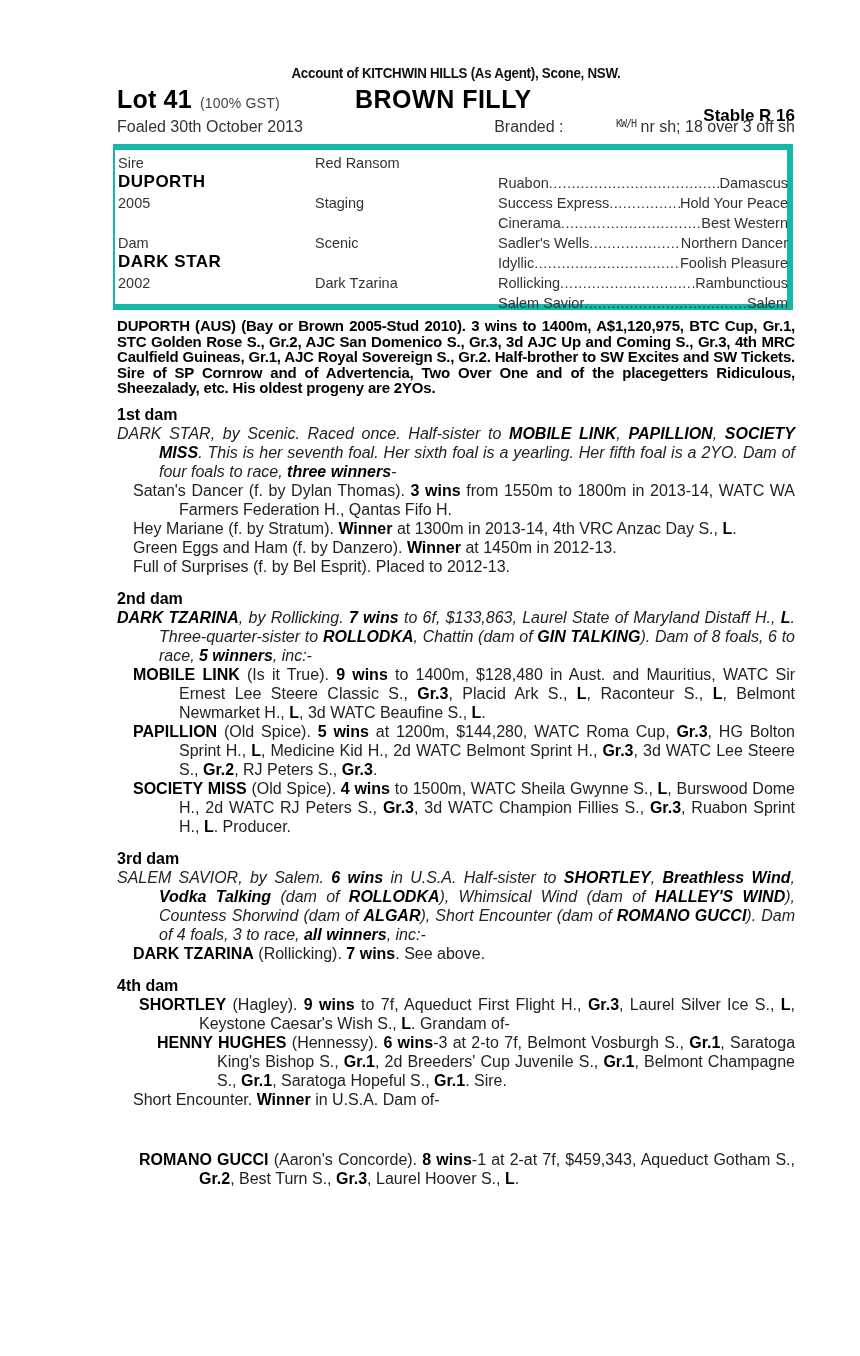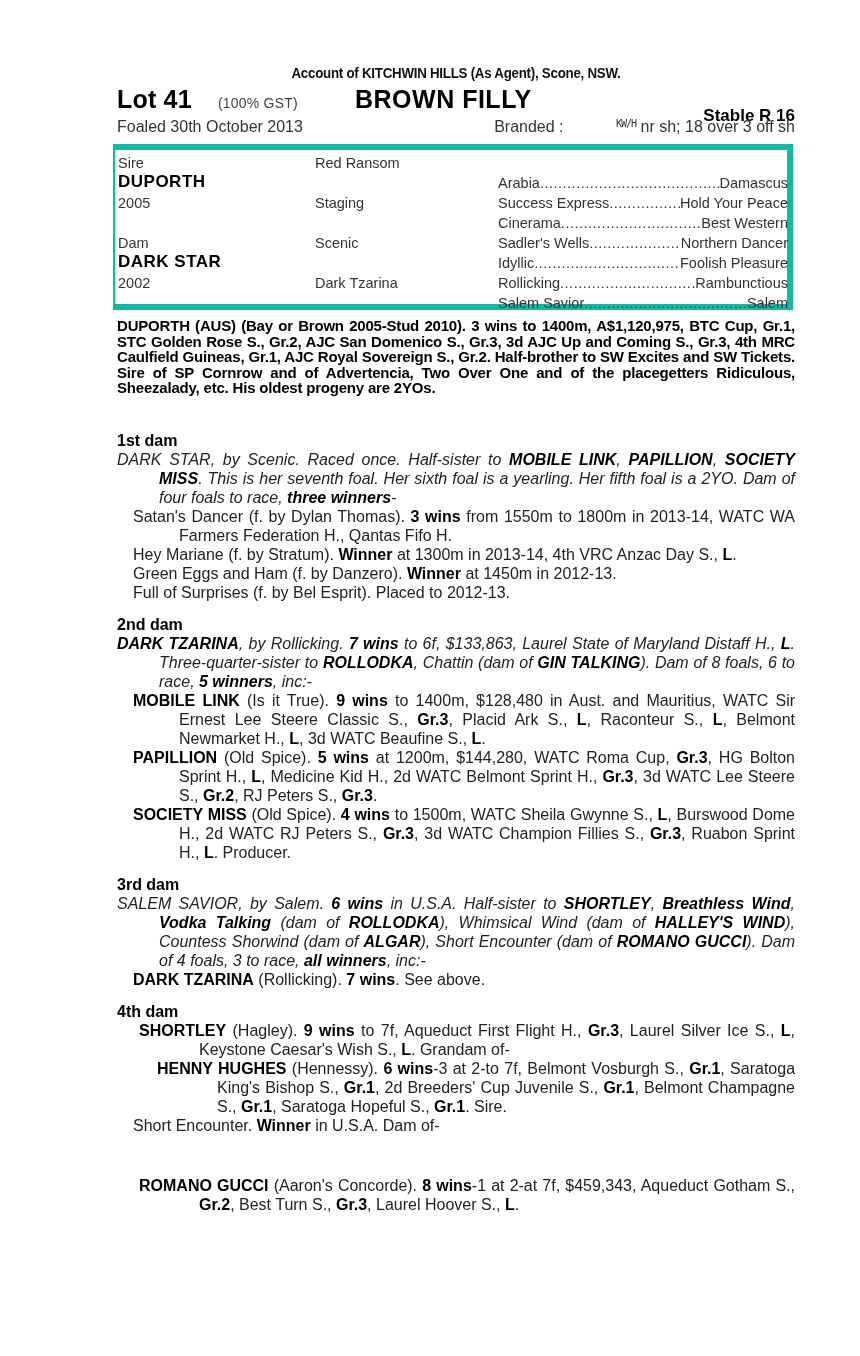--- a/index.html
+++ b/index.html
@@ -8,21 +8,21 @@
       font-family: "Liberation Sans", sans-serif; color: #1a1a1a;
     }
     .page { position: absolute; left: 117px; top: 62px; width: 678px; }
     .account {
       text-align: center; font-weight: bold; font-size: 15.5px;
       letter-spacing: -0.3px; transform: scaleX(0.86); transform-origin: center;
       margin-left: 0; height: 22px; line-height: 22px; color: #111;
     }
     .lotline { position: relative; height: 32px; }
     .lot { position: absolute; left: 0; top: 0; font-weight: bold; font-size: 25px; line-height: 30px; color: #000; letter-spacing: 0.2px; }
-    .lot .gst { font-weight: normal; font-size: 14px; color: #444; margin-left: 19px; }
+    .lot .gst { font-weight: normal; font-size: 14px; color: #444; margin-left: 1px; }
     .title { position: absolute; left: 238px; top: 0; font-weight: bold; font-size: 25px; line-height: 30px; color: #000; letter-spacing: 0.5px; }
     .stable { position: absolute; right: 0; top: 18px; font-weight: bold; font-size: 17px; line-height: 28px; color: #000; }
     .foaledline { position: relative; height: 28px; font-size: 16px; color: #333; }
     .foaled { position: absolute; left: 0; top: 2px; }
     .branded { position: absolute; right: 0; top: 2px; white-space: nowrap; }
     .brandmark { font-size: 10px; vertical-align: 5px; letter-spacing: -1px; font-family: "DejaVu Sans Mono", monospace; margin-left: 48px; }
 
     .pedigree {
       position: relative; border: 6px solid #14b8a6; border-left-width: 2px;
       height: 166px; margin-left: -4px; width: 680px; font-size: 14.5px; color: #333;
@@ -79,21 +79,21 @@
     <div class="ped-row c1" style="top:83px">Dam</div>
     <div class="ped-row c1 bigname" style="top:102px">DARK STAR</div>
     <div class="ped-row c1" style="top:123px">2002</div>
 
     <div class="ped-row c2" style="top:3px">Red Ransom</div>
     <div class="ped-row c2" style="top:43px">Staging</div>
     <div class="ped-row c2" style="top:83px">Scenic</div>
     <div class="ped-row c2" style="top:123px">Dark Tzarina</div>
 
     <div class="ped-row c3" style="top:23px">
-        <span class="a">Arabia</span>
+        <span class="a">Ruabon</span>
         <span class="dots"></span>
         <span class="b">Damascus</span>
       </div>
     <div class="ped-row c3" style="top:43px">
         <span class="a">Success Express</span>
         <span class="dots"></span>
         <span class="b">Hold Your Peace</span>
       </div>
     <div class="ped-row c3" style="top:63px">
         <span class="a">Cinerama</span>
@@ -117,21 +117,21 @@
       </div>
     <div class="ped-row c3" style="top:143px">
         <span class="a">Salem Savior</span>
         <span class="dots"></span>
         <span class="b">Salem</span>
       </div>
   </div>
 
   <div class="sirebio">DUPORTH (AUS) (Bay or Brown 2005-Stud 2010). 3 wins to 1400m, A$1,120,975, BTC Cup, Gr.1, STC Golden Rose S., Gr.2, AJC San Domenico S., Gr.3, 3d AJC Up and Coming S., Gr.3, 4th MRC Caulfield Guineas, Gr.1, AJC Royal Sovereign S., Gr.2. Half-brother to SW Excites and SW Tickets. Sire of SP Cornrow and of Advertencia, Two Over One and of the placegetters Ridiculous, Sheezalady, etc. His oldest progeny are 2YOs.</div>
 
-  <div class="section" style="margin-top:36px">
+  <div class="section" style="margin-top:10px">
     <div class="sec-h">1st dam</div>
     <div class="para ind0"><span>DARK STAR, by Scenic. Raced once. Half-sister to </span><b>MOBILE LINK</b><span>, </span><b>PAPILLION</b><span>, </span><b>SOCIETY MISS</b><span>. This is her seventh foal. Her sixth foal is a yearling. Her fifth foal is a 2YO. Dam of four foals to race, </span><b>three winners</b><span>-</span></div>
     <div>
         <div class="para ind1b"><span>Satan's Dancer (f. by Dylan Thomas). </span><b>3 wins</b><span> from 1550m to 1800m in 2013-14, WATC WA Farmers Federation H., Qantas Fifo H.</span></div>
         <div class="para ind1b"><span>Hey Mariane (f. by Stratum). </span><b>Winner</b><span> at 1300m in 2013-14, 4th VRC Anzac Day S., </span><b>L</b><span>.</span></div>
         <div class="para ind1b"><span>Green Eggs and Ham (f. by Danzero). </span><b>Winner</b><span> at 1450m in 2012-13.</span></div>
         <div class="para ind1b"><span>Full of Surprises (f. by Bel Esprit). Placed to 2012-13.</span></div>
       </div>
   </div>
 

